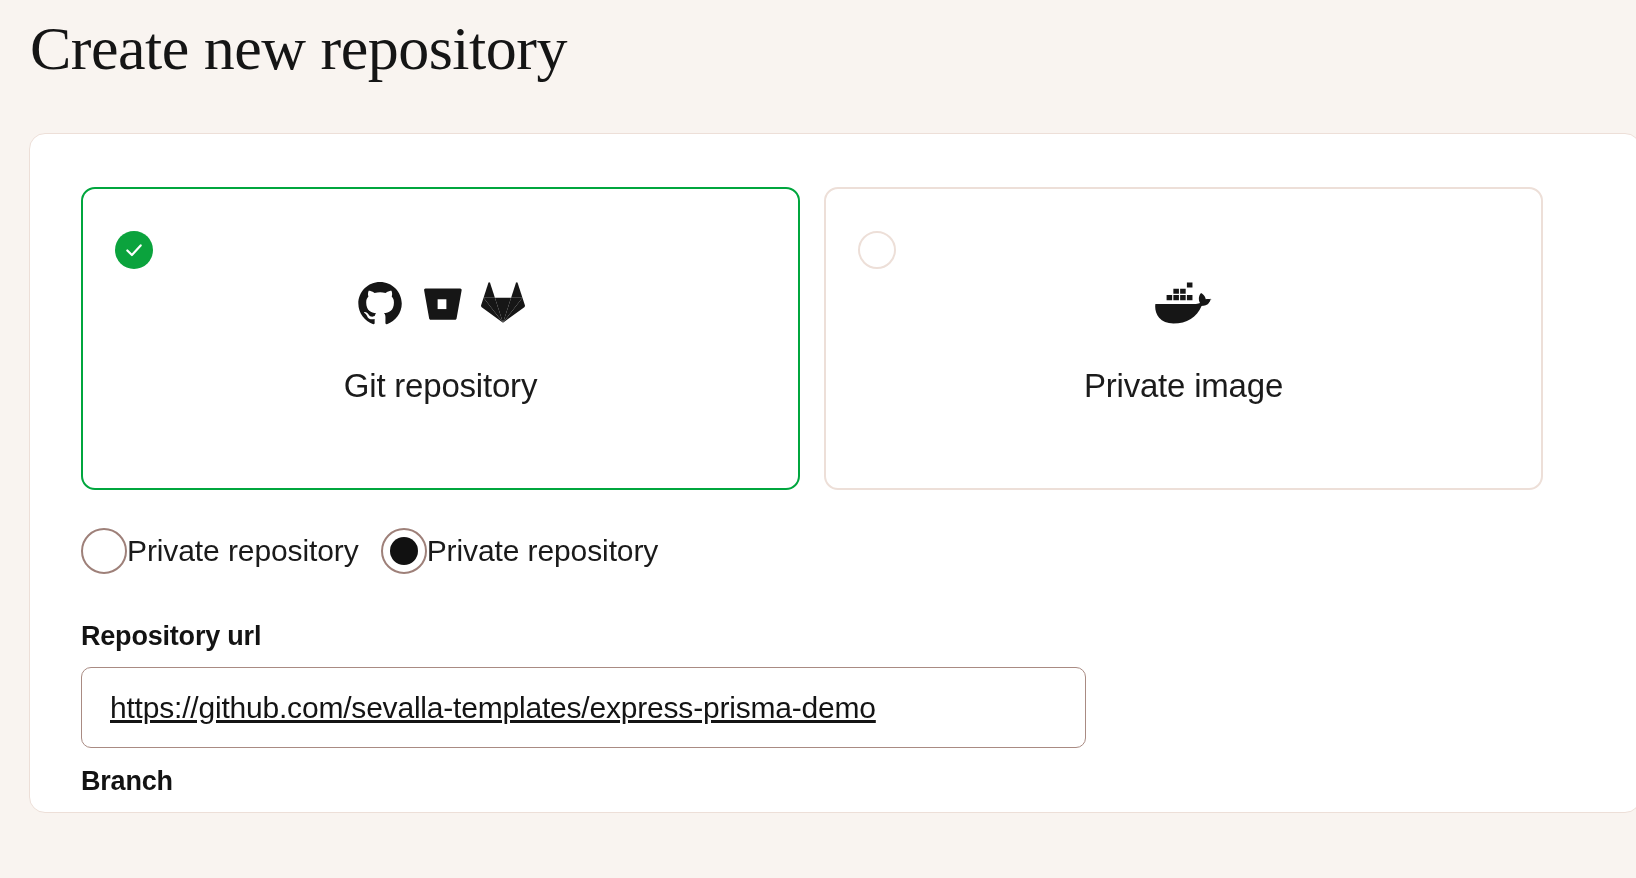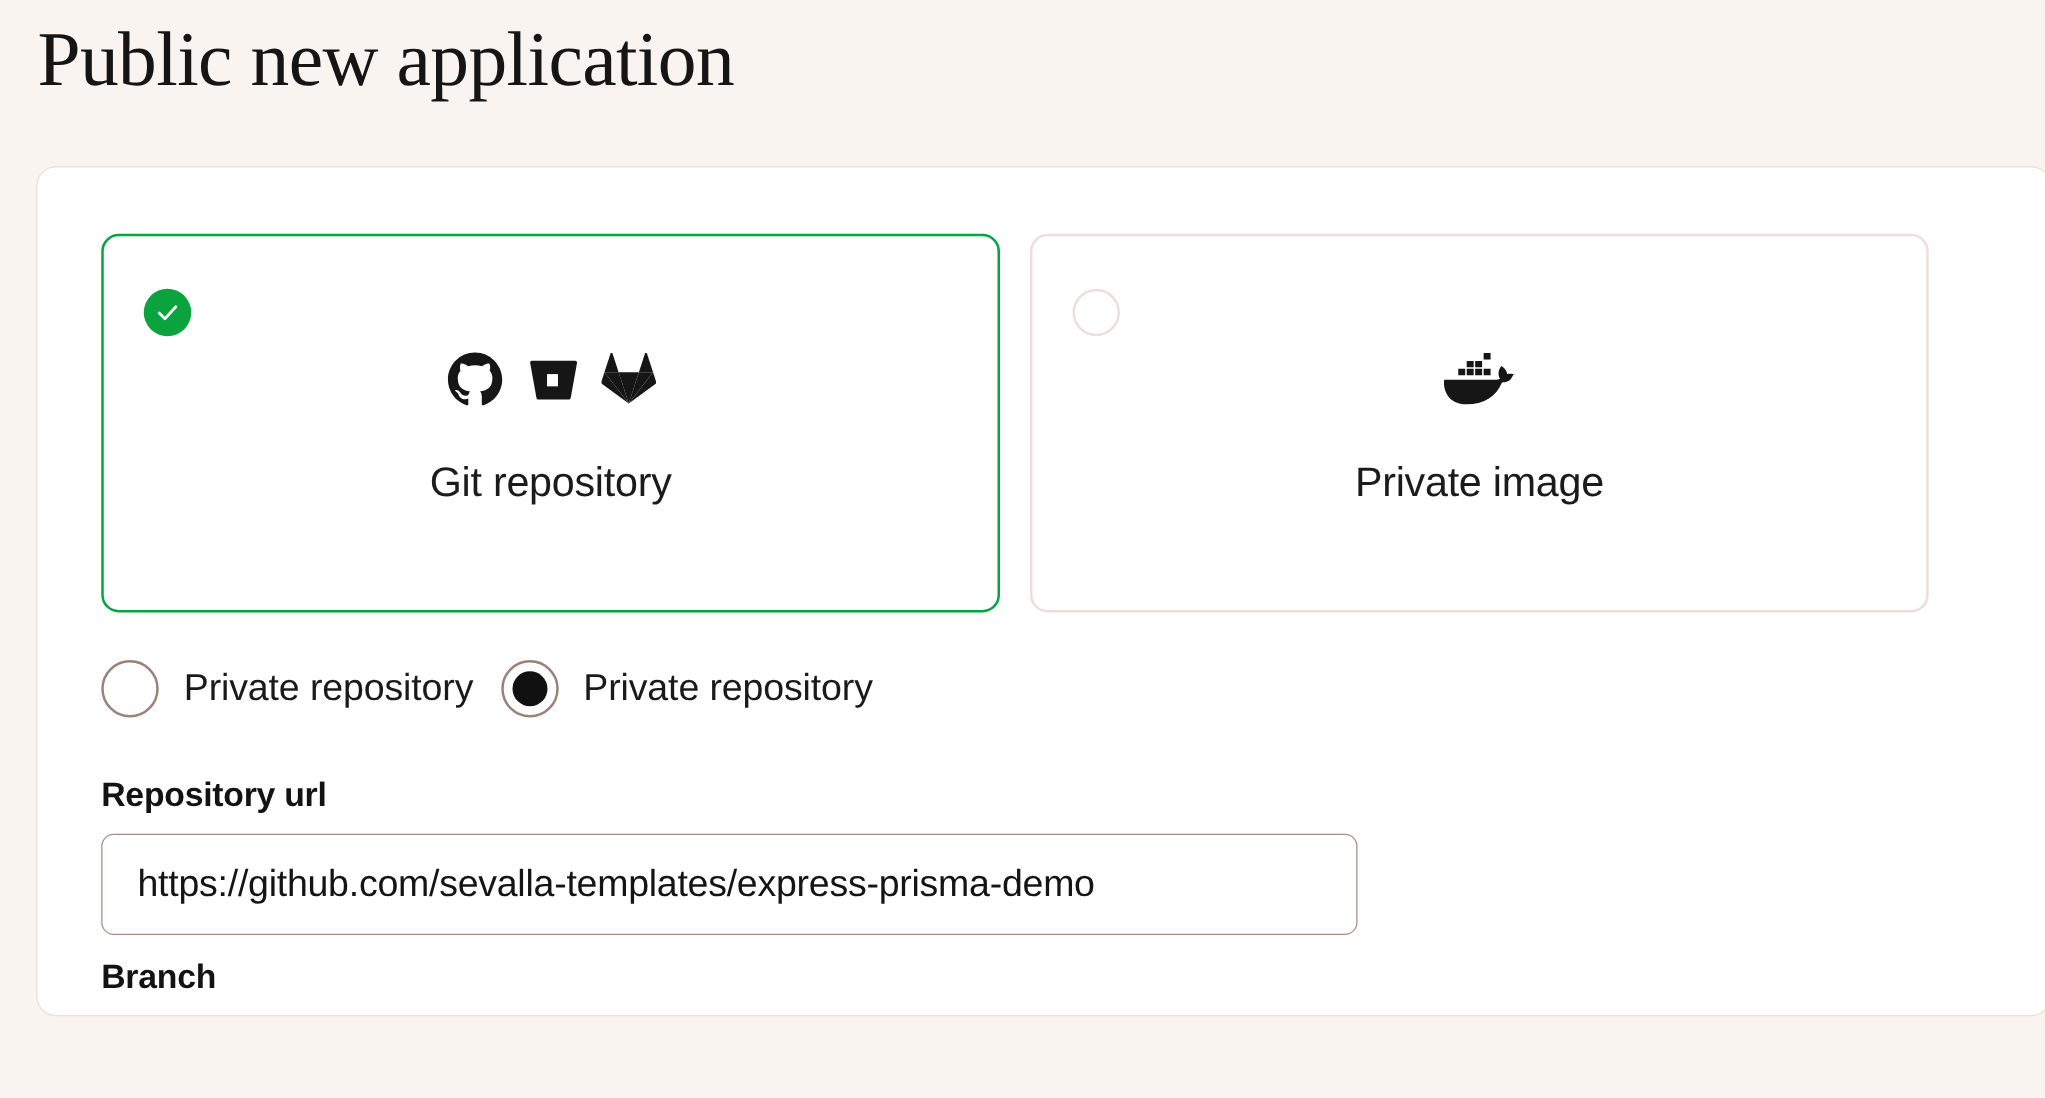--- a/index.html
+++ b/index.html
@@ -125,21 +125,20 @@
     left: 51px;
     top: 394px;
     display: flex;
     align-items: center;
     gap: 22px;
   }
 
   .radio-option {
     display: flex;
     align-items: center;
-    gap: 20px;
   }
 
   .radio-circle {
     width: 46px;
     height: 46px;
     border-radius: 50%;
     border: 2px solid #9e8079;
     background: #ffffff;
     display: flex;
     align-items: center;
@@ -190,30 +189,31 @@
     height: 81px;
     background: #ffffff;
     border: 1.5px solid #a98b83;
     border-radius: 10px;
     padding: 0 28px;
     font-family: "Liberation Sans", sans-serif;
     font-size: 30px;
     color: #141414;
     letter-spacing: -0.2px;
     outline: none;
+    text-decoration: underline;
   }
 
   .field-input::placeholder { color: #9a9a9a; }
 </style>
 </head>
 <body>
 
 <div class="page">
 
-  <h1 class="page-title">Public new application</h1>
+  <h1 class="page-title">Create new repository</h1>
 
   <div class="panel">
 
     <div class="cards">
 
       <div class="card selected">
 
         <span class="card-radio on">
           <svg width="20" height="20" viewBox="0 0 24 24" fill="none" stroke="#ffffff" stroke-width="2.6" stroke-linecap="round" stroke-linejoin="round">
             <polyline points="4,12.5 9.5,18 20,6.5"></polyline>

